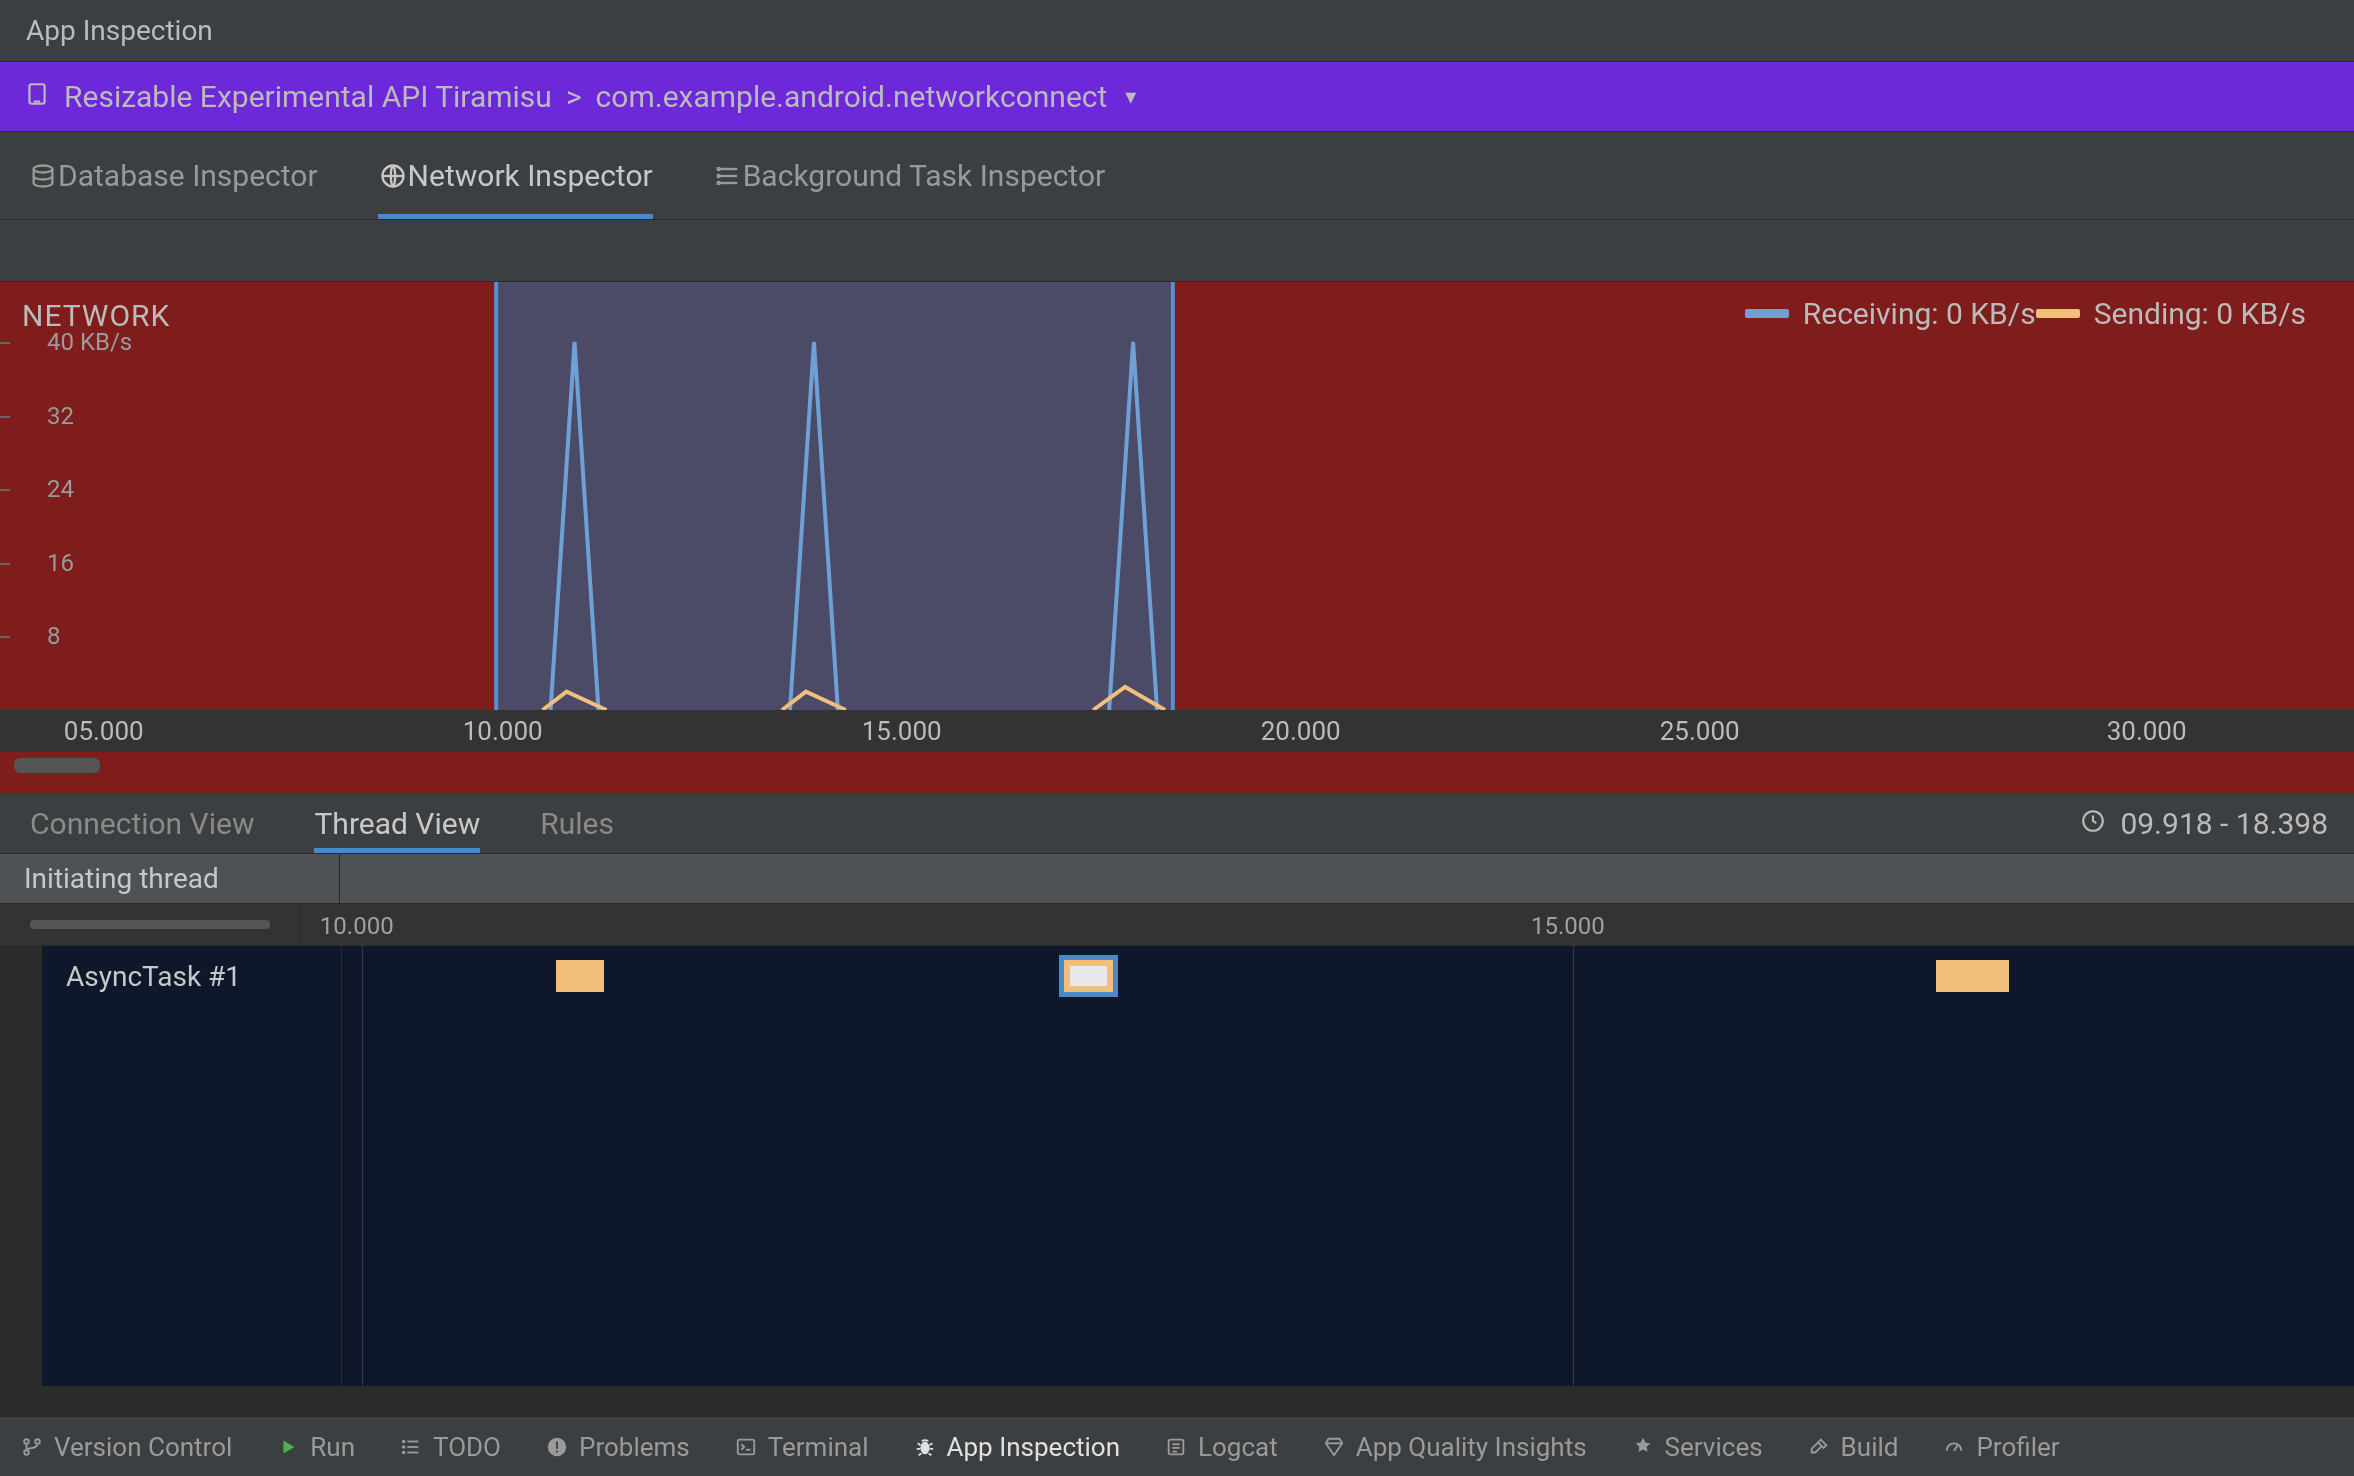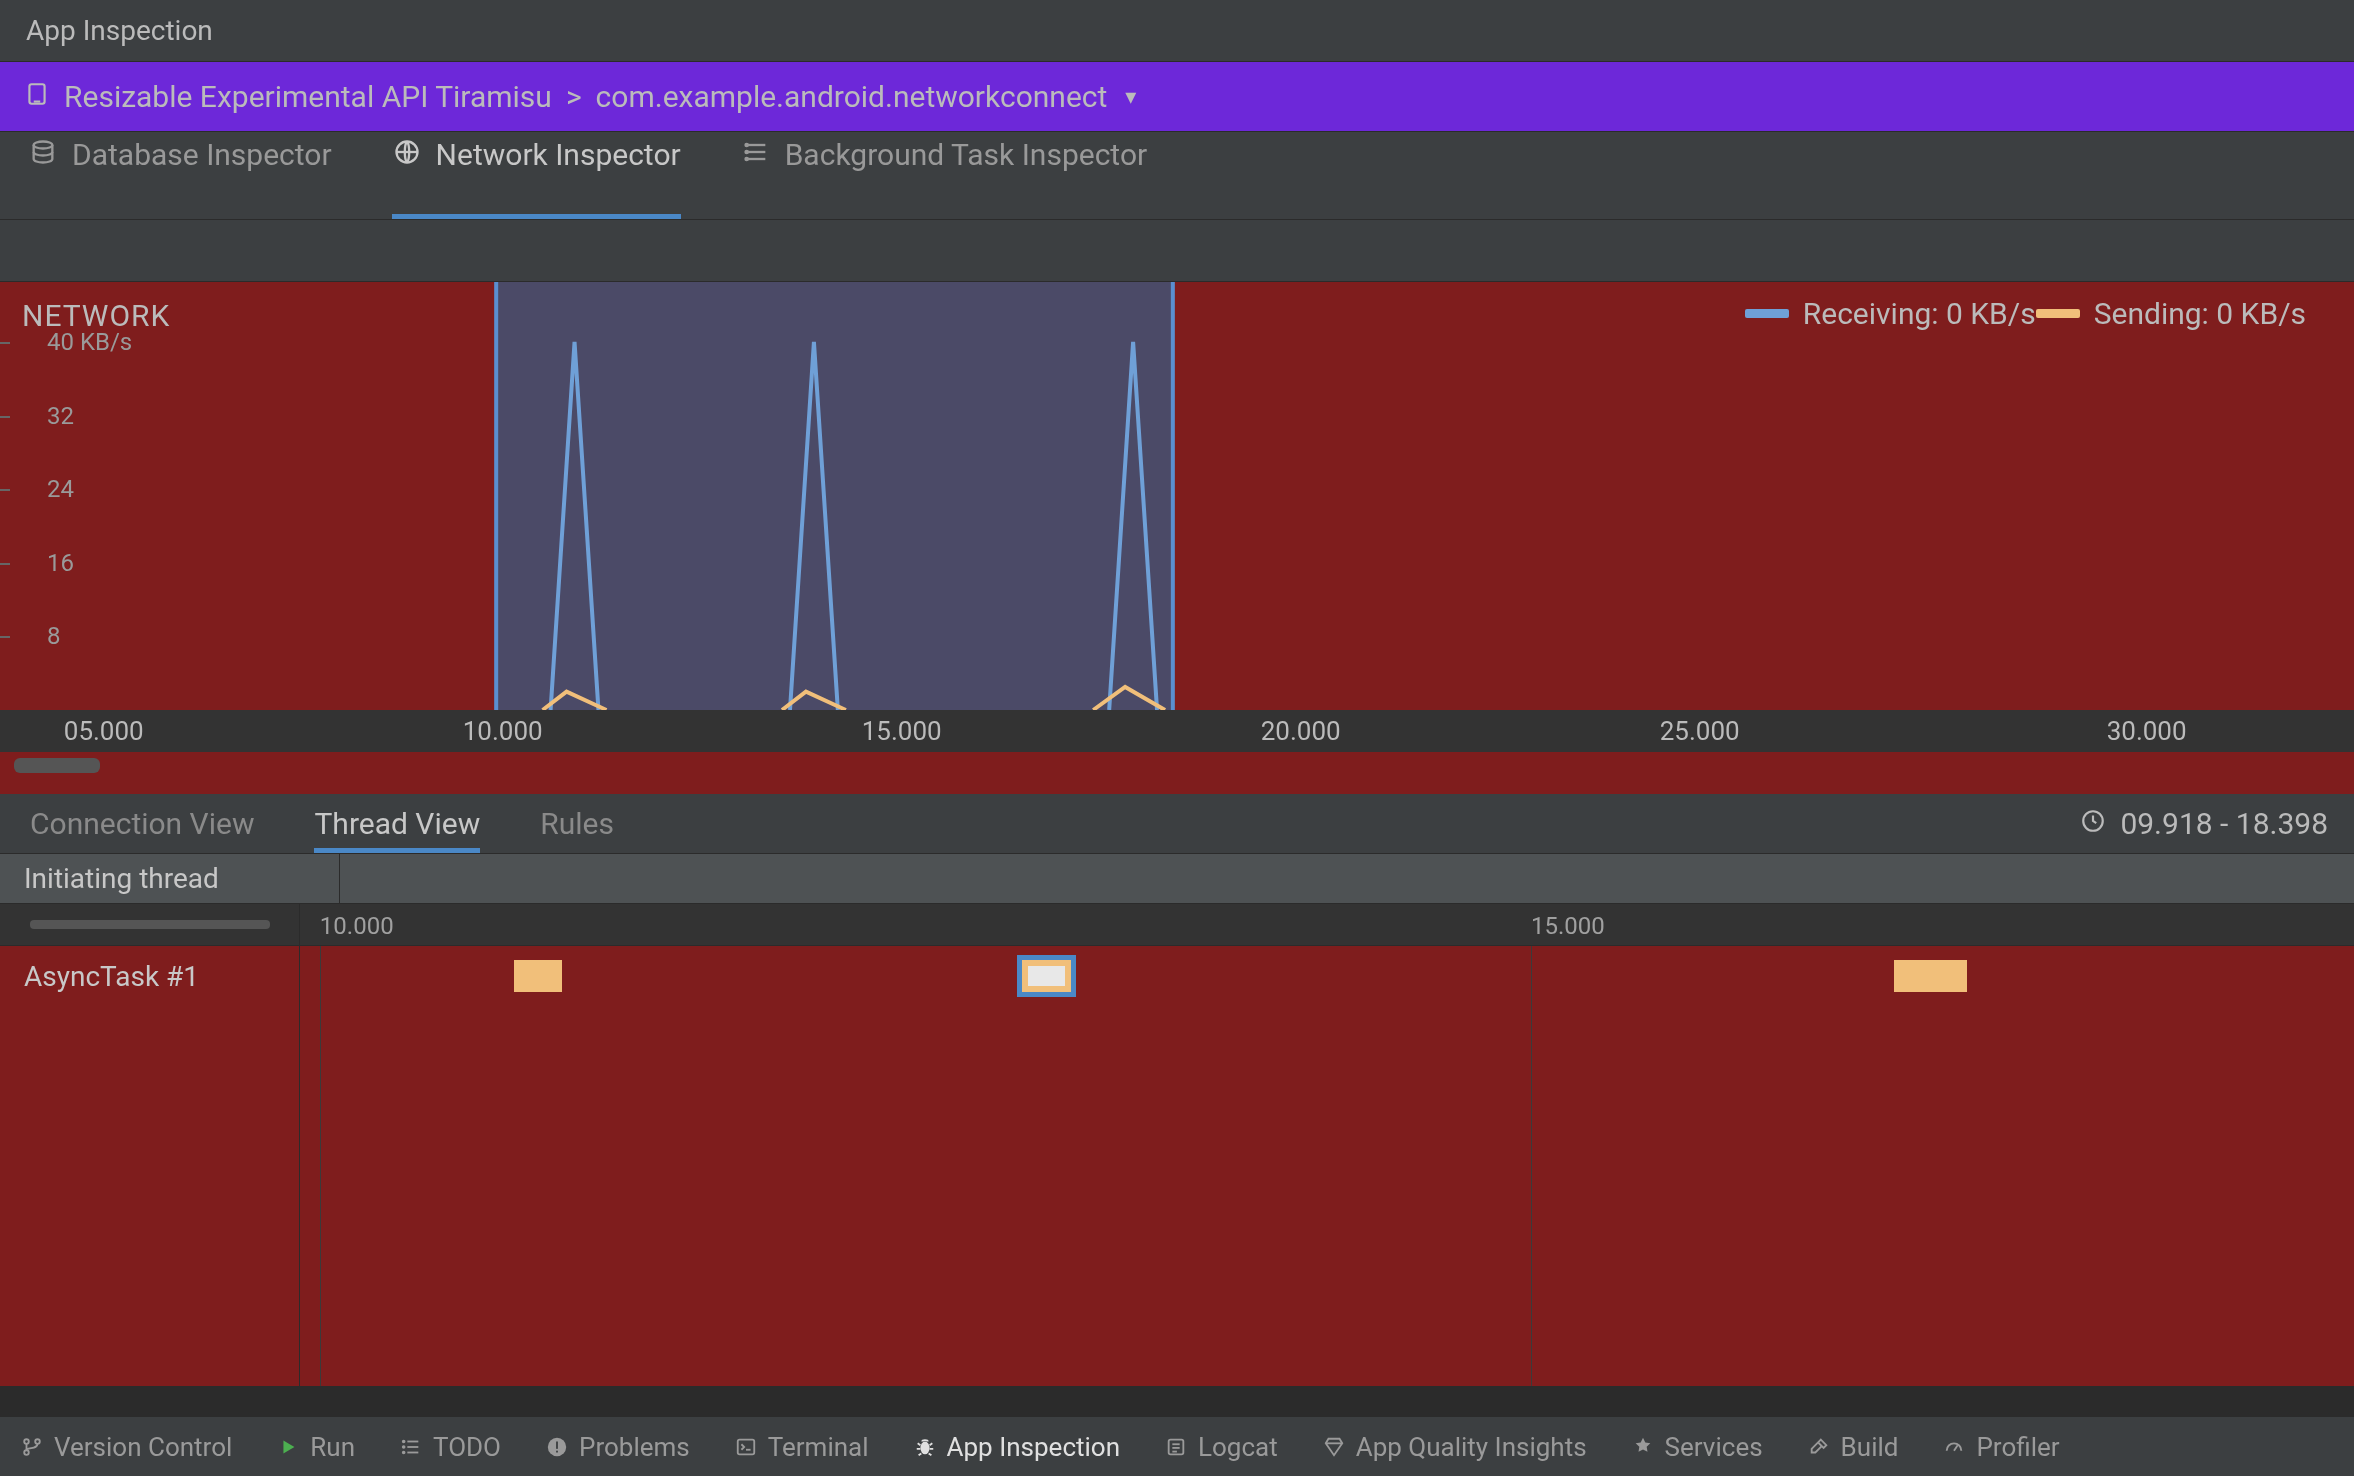--- a/index.html
+++ b/index.html
@@ -42,22 +42,21 @@
     height: 88px;
     background: #3c3f41;
     border-bottom: 1px solid #2b2b2b;
     display: flex;
     align-items: center;
     padding: 0 28px;
     gap: 60px;
   }
   .inspector-tab {
     display: flex;
-    align-items: flex-start;
-    gap: 14px;
+    align-items: center;
     color: #999999;
     font-size: 30px;
     height: 100%;
     border-bottom: 5px solid transparent;
     padding-top: 5px;
     cursor: pointer;
   }
   .inspector-tab.active {
     color: #c8c8c8;
     border-bottom-color: #4a88c7;
@@ -204,21 +203,22 @@
   }
   .tv-tick {
     position: absolute;
     top: 8px;
   }
 
   
   .tv-body {
     display: flex;
     height: 440px;
-    background: #7f1d1d;
+    background: #0f172a;
+    margin-left: 42px;
   }
   .tv-body-left {
     width: 300px;
     border-right: 1px solid #2b2b2b;
   }
   .tv-rowlabel {
     height: 60px;
     display: flex; align-items: center;
     padding-left: 24px;
     font-size: 28px; color: #c8c8c8;

